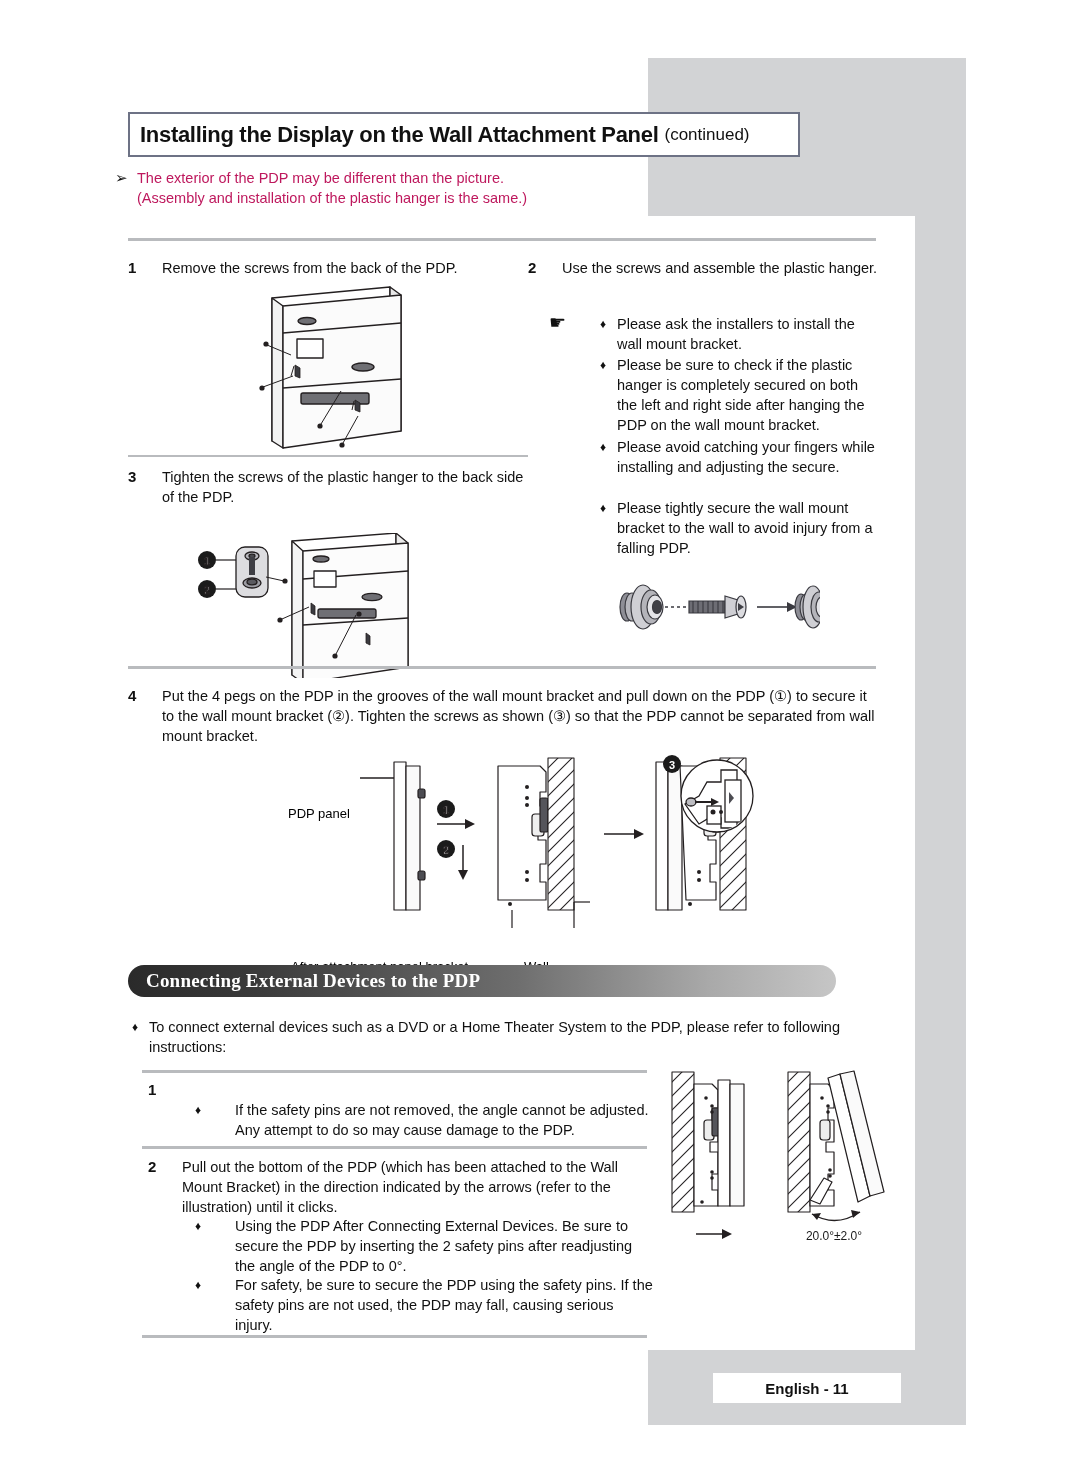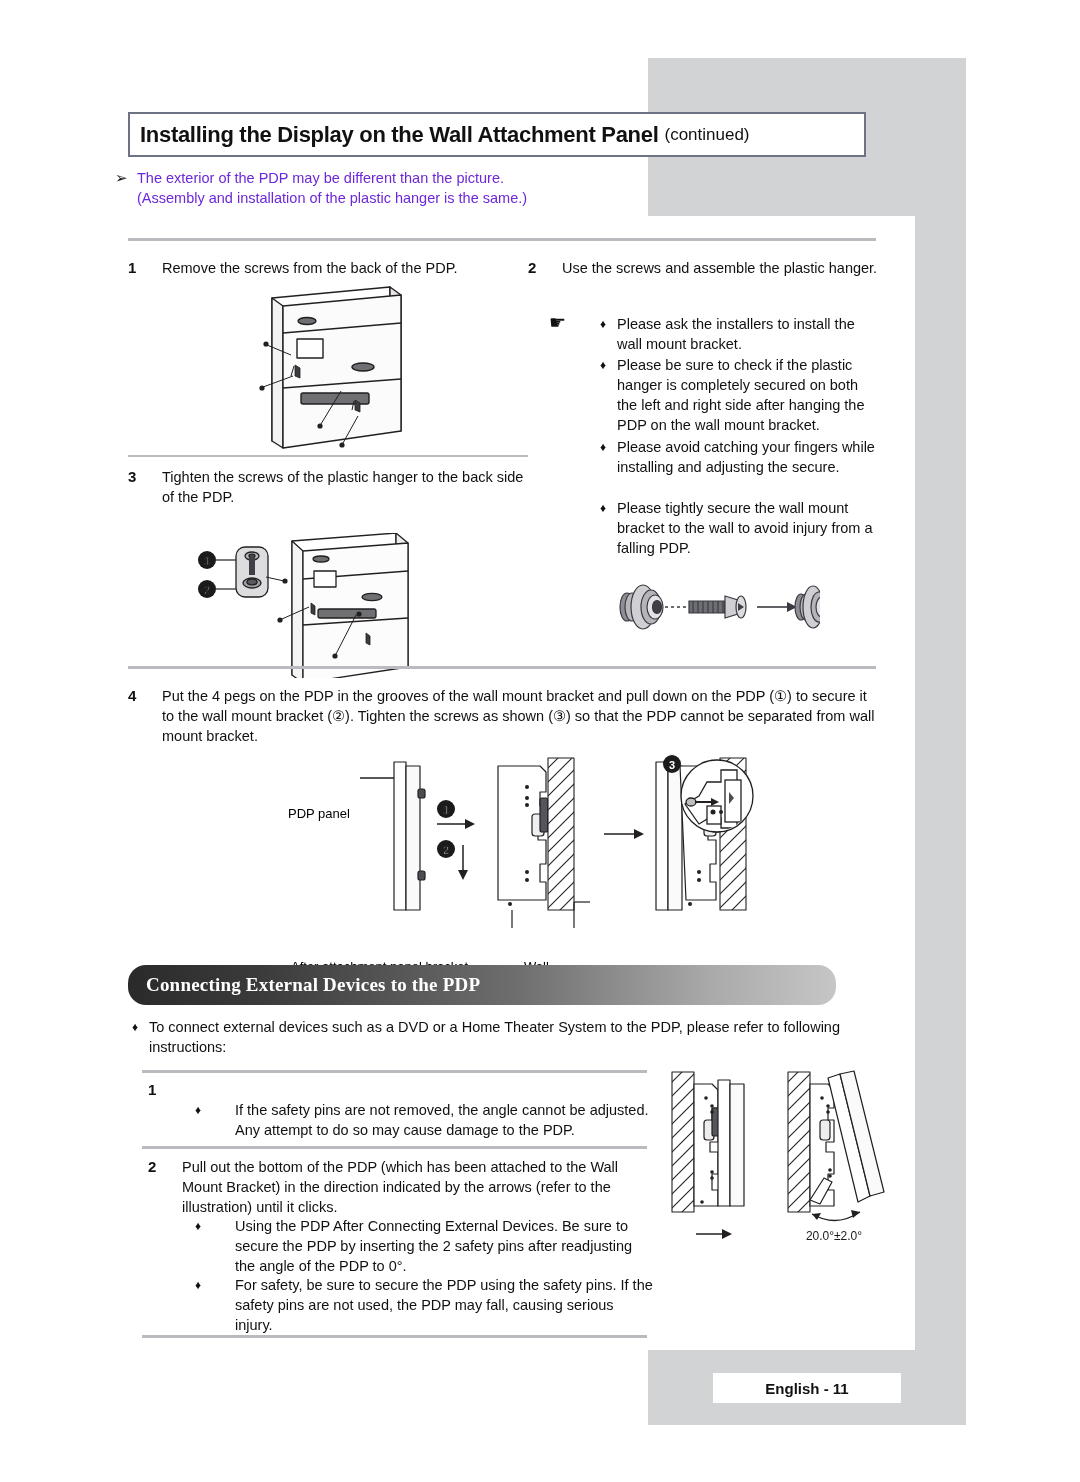--- a/index.html
+++ b/index.html
@@ -9,50 +9,50 @@
   
   .gray-block{position:absolute;background:#d2d3d5;}
   #gray-top-wide{left:648px;top:58px;width:318px;height:158px;}
   #gray-top-strip{left:915px;top:216px;width:51px;height:1134px;}
   #gray-footer{left:648px;top:1350px;width:318px;height:75px;}
 
   .white-block{position:absolute;background:#fff;}
   #white-body{left:0px;top:216px;width:915px;height:1134px;}
 
   
-  #title-banner{position:absolute;left:128px;top:112px;width:738px;height:45px;
+  #title-banner{position:absolute;left:128px;top:112px;width:672px;height:45px;
       background:#fff;border:2px solid #6d7285;box-sizing:border-box;
       display:flex;align-items:center;padding-left:10px;}
   #title-main{font-size:22px;font-weight:bold;letter-spacing:-0.3px;color:#111;}
   #title-cont{font-size:17px;color:#111;margin-left:6px;}
 
   
   .note-row{position:absolute;display:flex;}
   .arrow-bullet{width:22px;font-size:15px;line-height:20px;color:#111;flex:none;}
-  .note-text{font-size:14.5px;line-height:20px;color:#6d28d9;}
+  .note-text{font-size:14.5px;line-height:20px;color:#be185d;}
 
   .hr{position:absolute;height:3px;background:#b9bbbe;}
   .hr-thin{position:absolute;height:2px;background:#9b9da3;}
 
   .step{position:absolute;display:flex;}
   .step-num{width:34px;font-size:15px;font-weight:bold;line-height:20px;
             color:#111;flex:none;text-align:left;}
   .step-body{font-size:14.5px;line-height:20px;color:#111;}
 
   .dia-bullet-row{position:absolute;display:flex;}
   .dia{width:17px;flex:none;font-size:12px;line-height:20px;color:#111;}
   .dia-text{font-size:14.5px;line-height:20px;color:#111;}
 
   .hand-icon{position:absolute;font-size:19px;line-height:20px;color:#111;}
 
   .cap{position:absolute;font-size:13px;line-height:18px;color:#000000;
        white-space:nowrap;margin-top:27px;}
 
   
-  #section-banner{position:absolute;left:128px;top:965px;width:708px;height:40px;
+  #section-banner{position:absolute;left:128px;top:965px;width:708px;height:32px;
       border-radius:18px;
       background:linear-gradient(to right,#2a2a2a 0%,#3a3a3a 18%,#6e6e6e 55%,#a9a9a9 82%,#c6c6c6 100%);
       display:flex;align-items:center;padding-left:18px;box-sizing:border-box;}
   #section-title{color:#fff;font-size:19px;font-weight:bold;
       font-family:"Liberation Serif",serif;letter-spacing:0.2px;}
 
   
   #page-tag{position:absolute;left:713px;top:1373px;width:188px;height:30px;
       background:#fff;display:flex;align-items:center;justify-content:center;}
   #page-tag span{font-size:15px;font-weight:bold;color:#111;}

